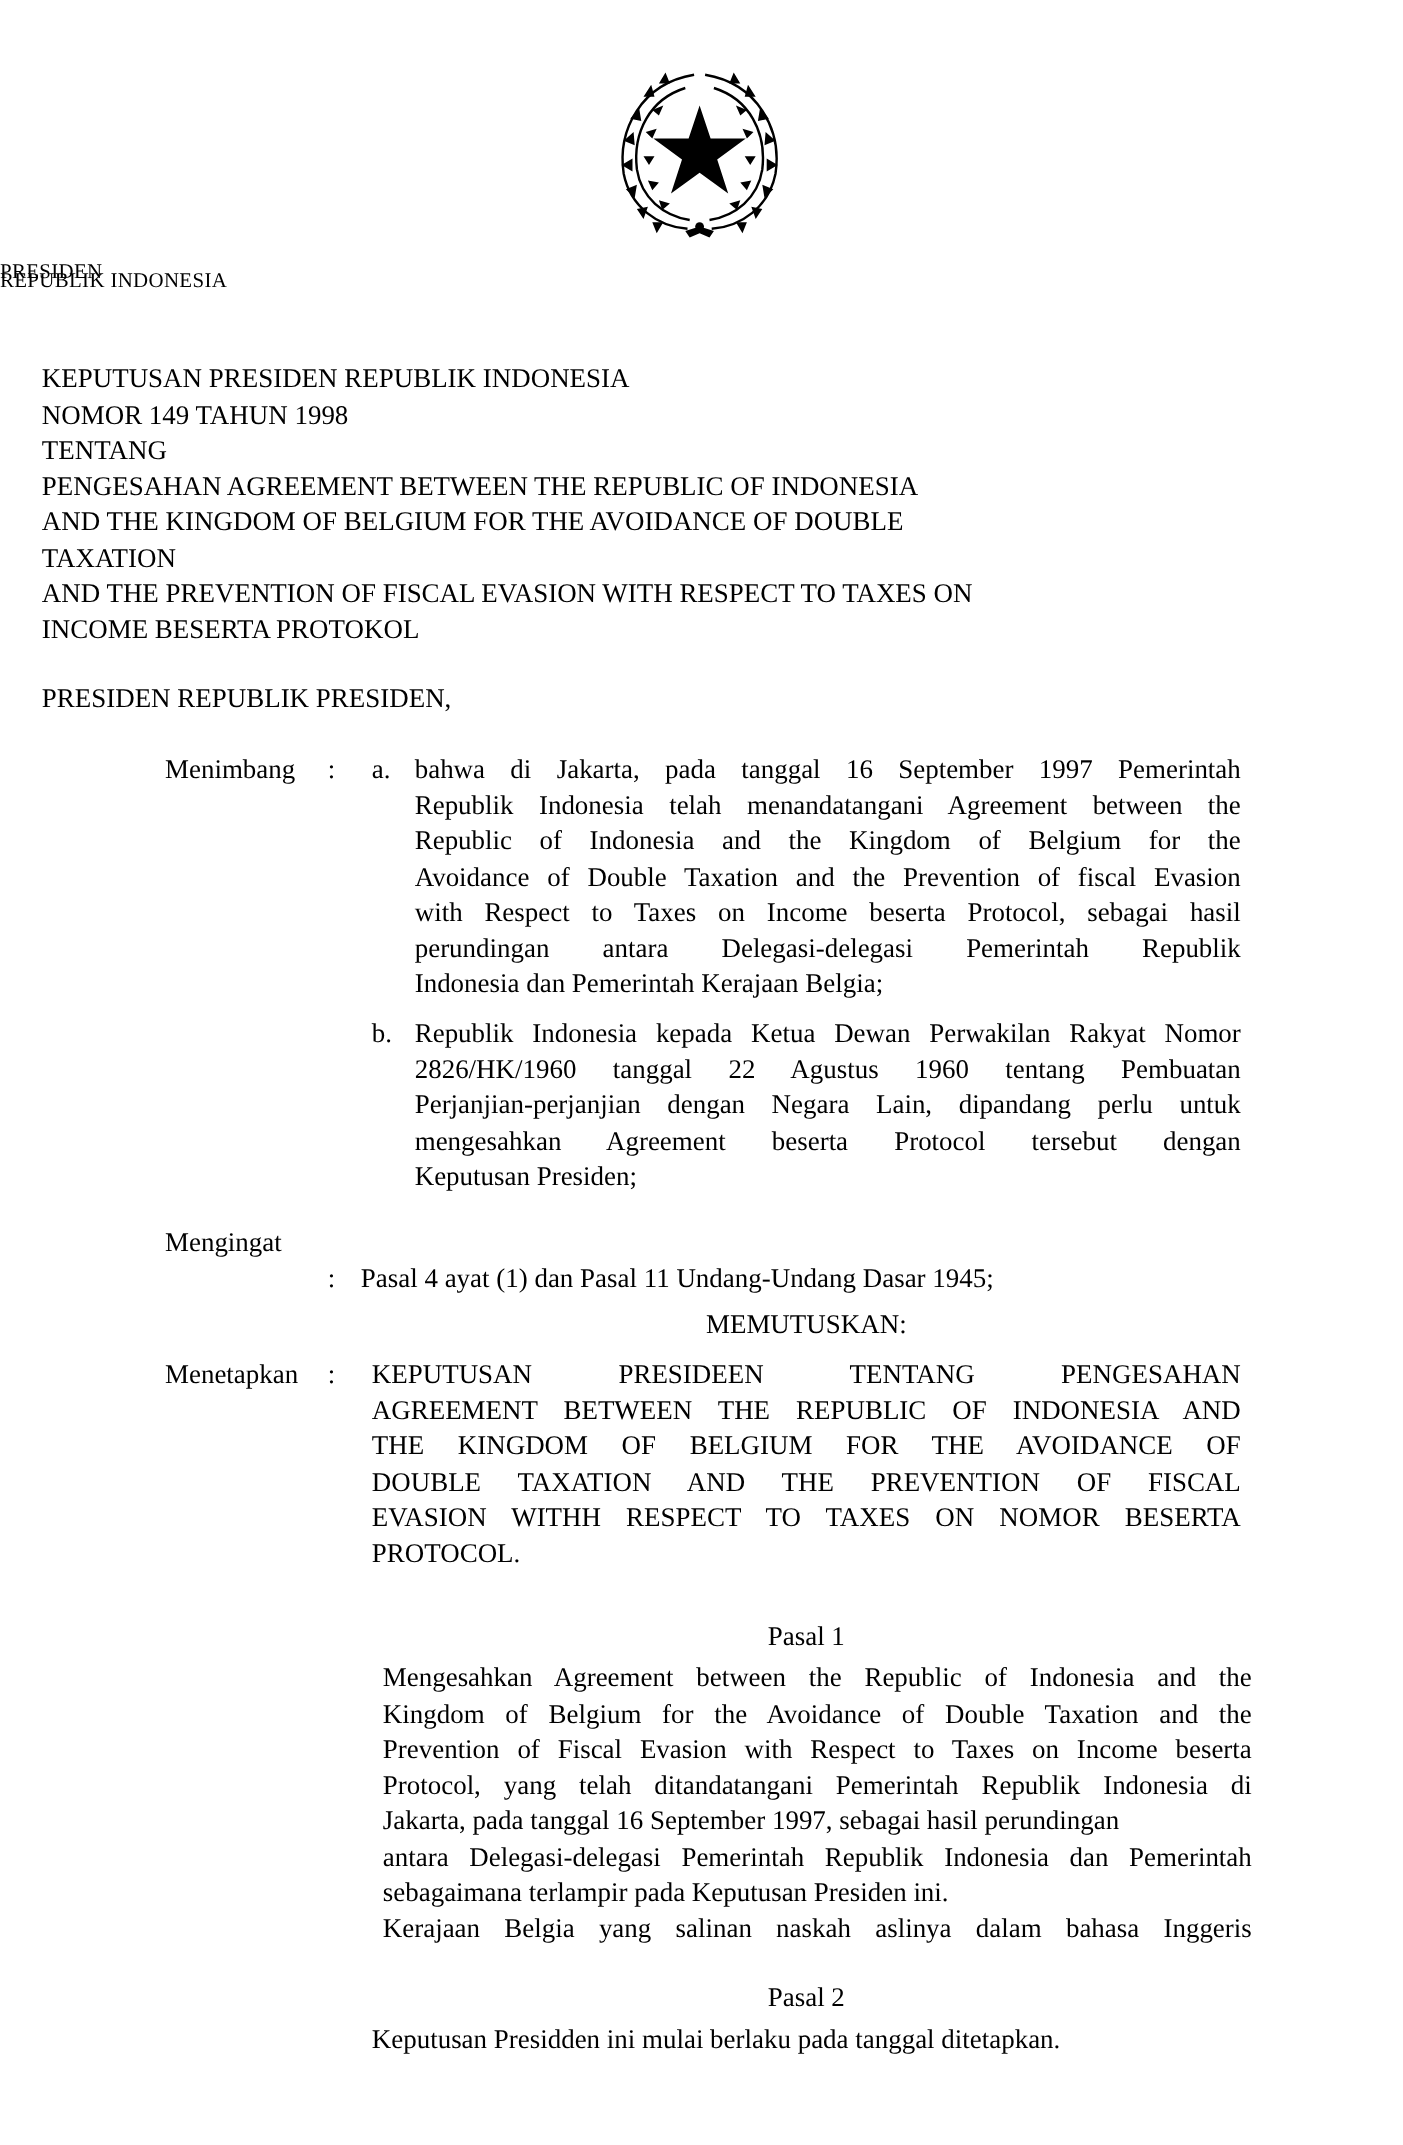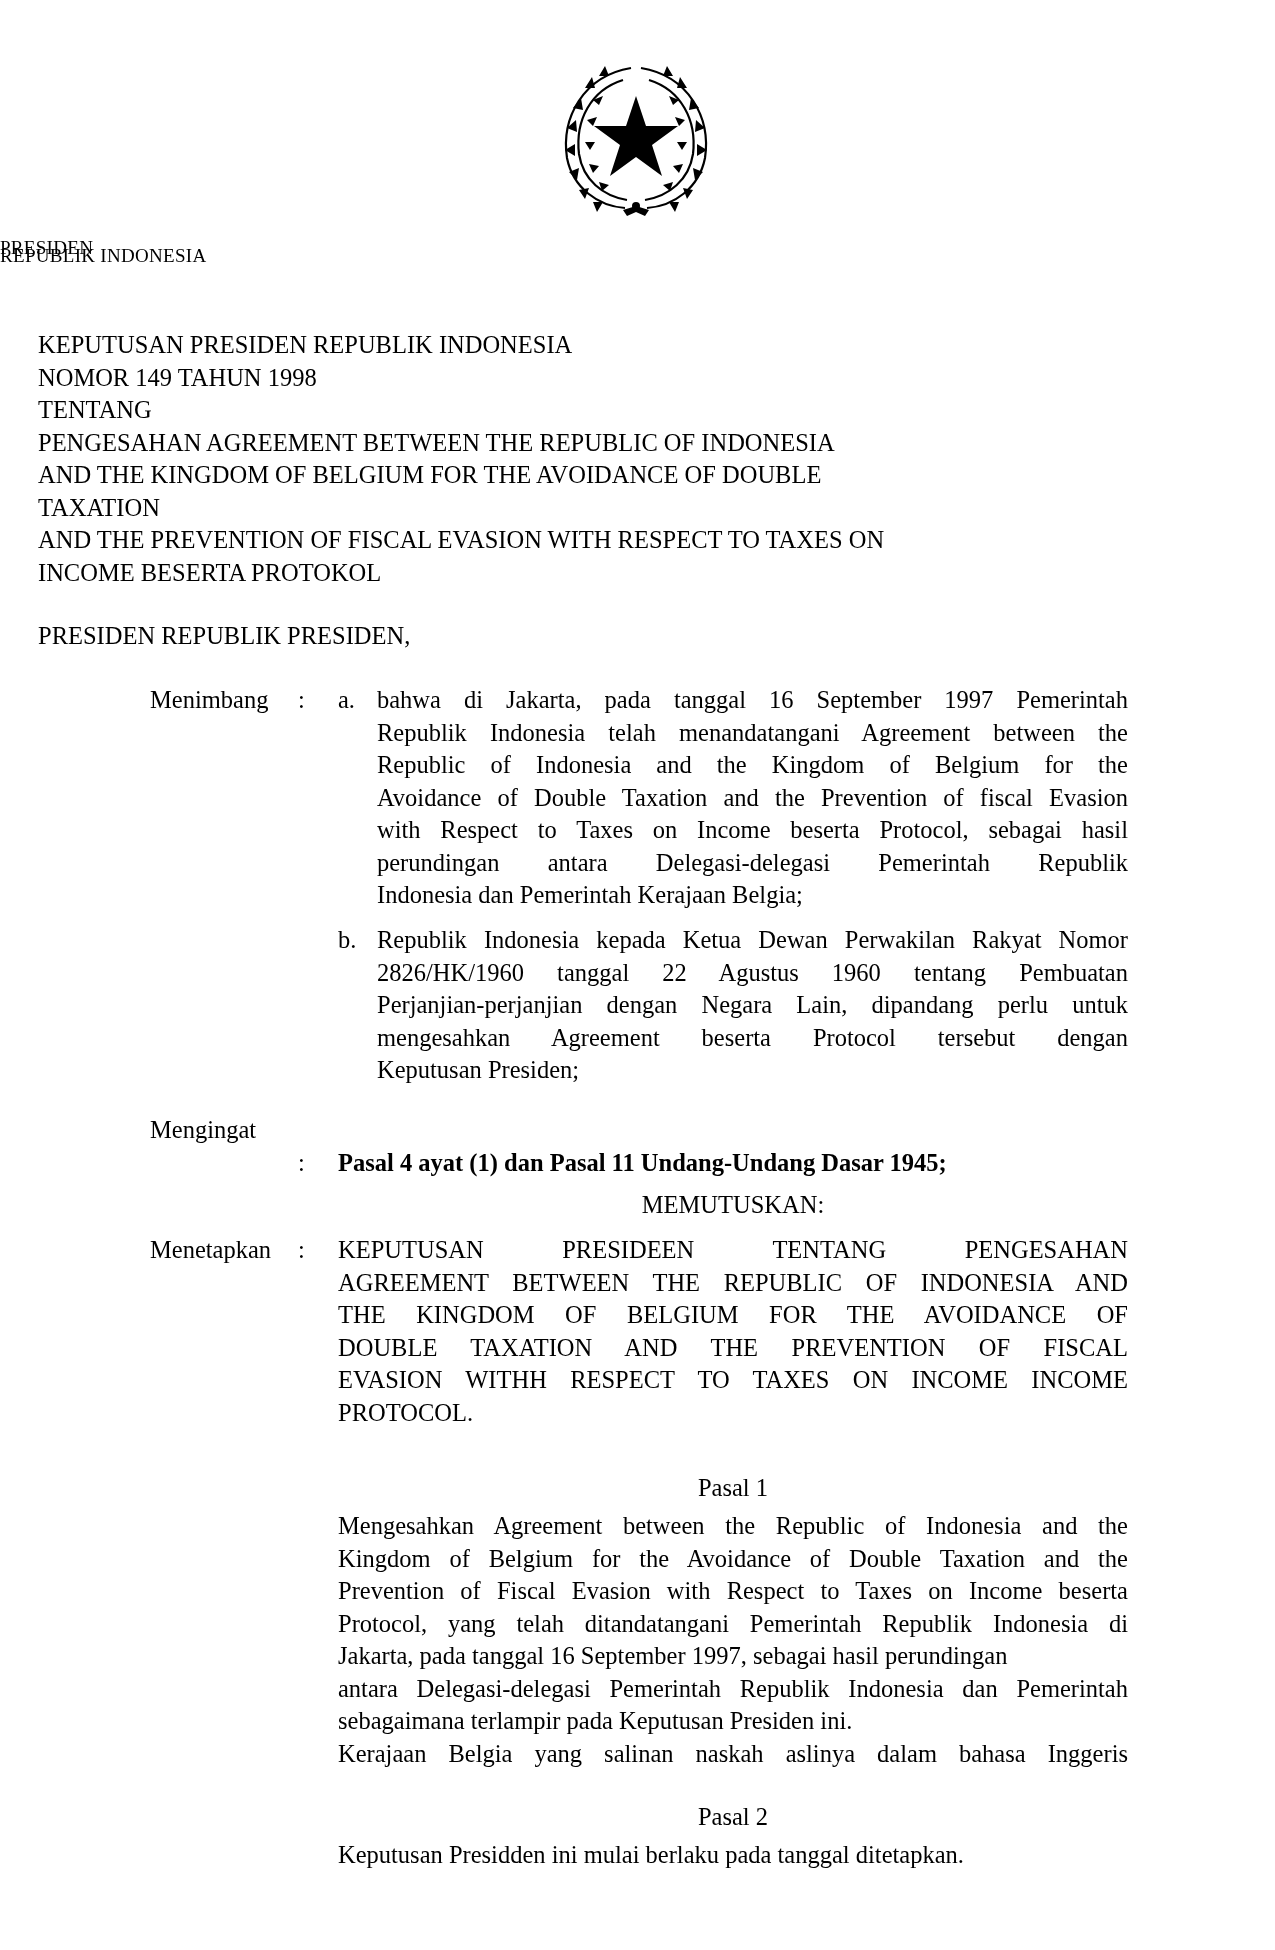--- a/index.html
+++ b/index.html
@@ -9,21 +9,21 @@
   .center { text-align:left; left:0; width:1094px; }
   .emblem { left:553px; top:58px; width:166px; height:160px; }
   .hdr-small { font-size:19px; letter-spacing:0.3px; line-height:24px; }
   .title { font-size:24.5px; line-height:32.5px;padding-left:38px; }
   .body { font-size:24.5px; line-height:32.5px; }
   .label { left:150px; font-size:24.5px; }
   .colon { left:298px; font-size:24.5px; }
   .marker { left:338px; font-size:24.5px; }
   .item-text { left:377px; width:751px; text-align:justify; text-align-last:left; }
   .decide-text { left:338px; width:790px; text-align:justify; text-align-last:left; }
-  .pasal-text { left:338px; width:790px; text-align:justify; text-align-last:left; }
+  .pasal-text { left:348px; width:790px; text-align:justify; text-align-last:left; }
   .line { display:block; text-align:justify; text-align-last:justify; }
   .line.last { text-align-last:left; }
 </style>
 </head>
 <body>
 
 <div class="abs emblem">
   <svg width="166" height="160" viewBox="0 0 166 160">
     <g fill="none" stroke="#000" stroke-width="2.2">
 
@@ -83,32 +83,32 @@
 <div class="abs item-text body" style="top:924px;">
   <span class="line">Republik  Indonesia kepada Ketua Dewan Perwakilan Rakyat Nomor</span>
   <span class="line">2826/HK/1960 tanggal 22 Agustus 1960 tentang Pembuatan</span>
   <span class="line">Perjanjian-perjanjian dengan Negara Lain, dipandang perlu untuk</span>
   <span class="line">mengesahkan Agreement beserta Protocol tersebut dengan</span>
   <span class="line last">Keputusan Presiden;</span>
 </div>
 
 <div class="abs label body" style="top:1114px;">Mengingat</div>
 <div class="abs colon body" style="top:1147px;">:</div>
-<div class="abs body" style="top:1147px; left:338px;font-weight:bold;">Pasal 4 ayat (1) dan Pasal 11 Undang-Undang Dasar 1945;</div>
+<div class="abs body" style="top:1147px; left:328px;">Pasal 4 ayat (1) dan Pasal 11 Undang-Undang Dasar 1945;</div>
 
 <div class="abs body" style="top:1189px; left:338px; width:790px; text-align:center;">MEMUTUSKAN:</div>
 
 <div class="abs label body" style="top:1234px;">Menetapkan</div>
 <div class="abs colon body" style="top:1234px;">:</div>
 <div class="abs decide-text body" style="top:1234px;">
   <span class="line">KEPUTUSAN PRESIDEEN TENTANG PENGESAHAN</span>
   <span class="line">AGREEMENT BETWEEN THE REPUBLIC OF INDONESIA AND</span>
   <span class="line">THE KINGDOM OF BELGIUM  FOR THE AVOIDANCE OF</span>
   <span class="line">DOUBLE TAXATION AND THE PREVENTION OF FISCAL</span>
-  <span class="line">EVASION WITHH RESPECT TO TAXES ON INCOME INCOME</span>
+  <span class="line">EVASION WITHH RESPECT TO TAXES ON NOMOR BESERTA</span>
   <span class="line last">PROTOCOL.</span>
 </div>
 
 <div class="abs body" style="top:1472px; left:338px; width:790px; text-align:center;">Pasal 1</div>
 <div class="abs pasal-text body" style="top:1510px;">
   <span class="line">Mengesahkan Agreement between the Republic of Indonesia and the</span>
   <span class="line">Kingdom of Belgium for the Avoidance of Double Taxation and the</span>
   <span class="line">Prevention of Fiscal Evasion with Respect to Taxes on Income beserta</span>
   <span class="line">Protocol, yang telah ditandatangani Pemerintah Republik Indonesia di</span>
   <span class="line last">Jakarta, pada tanggal 16 September 1997, sebagai hasil perundingan</span>

